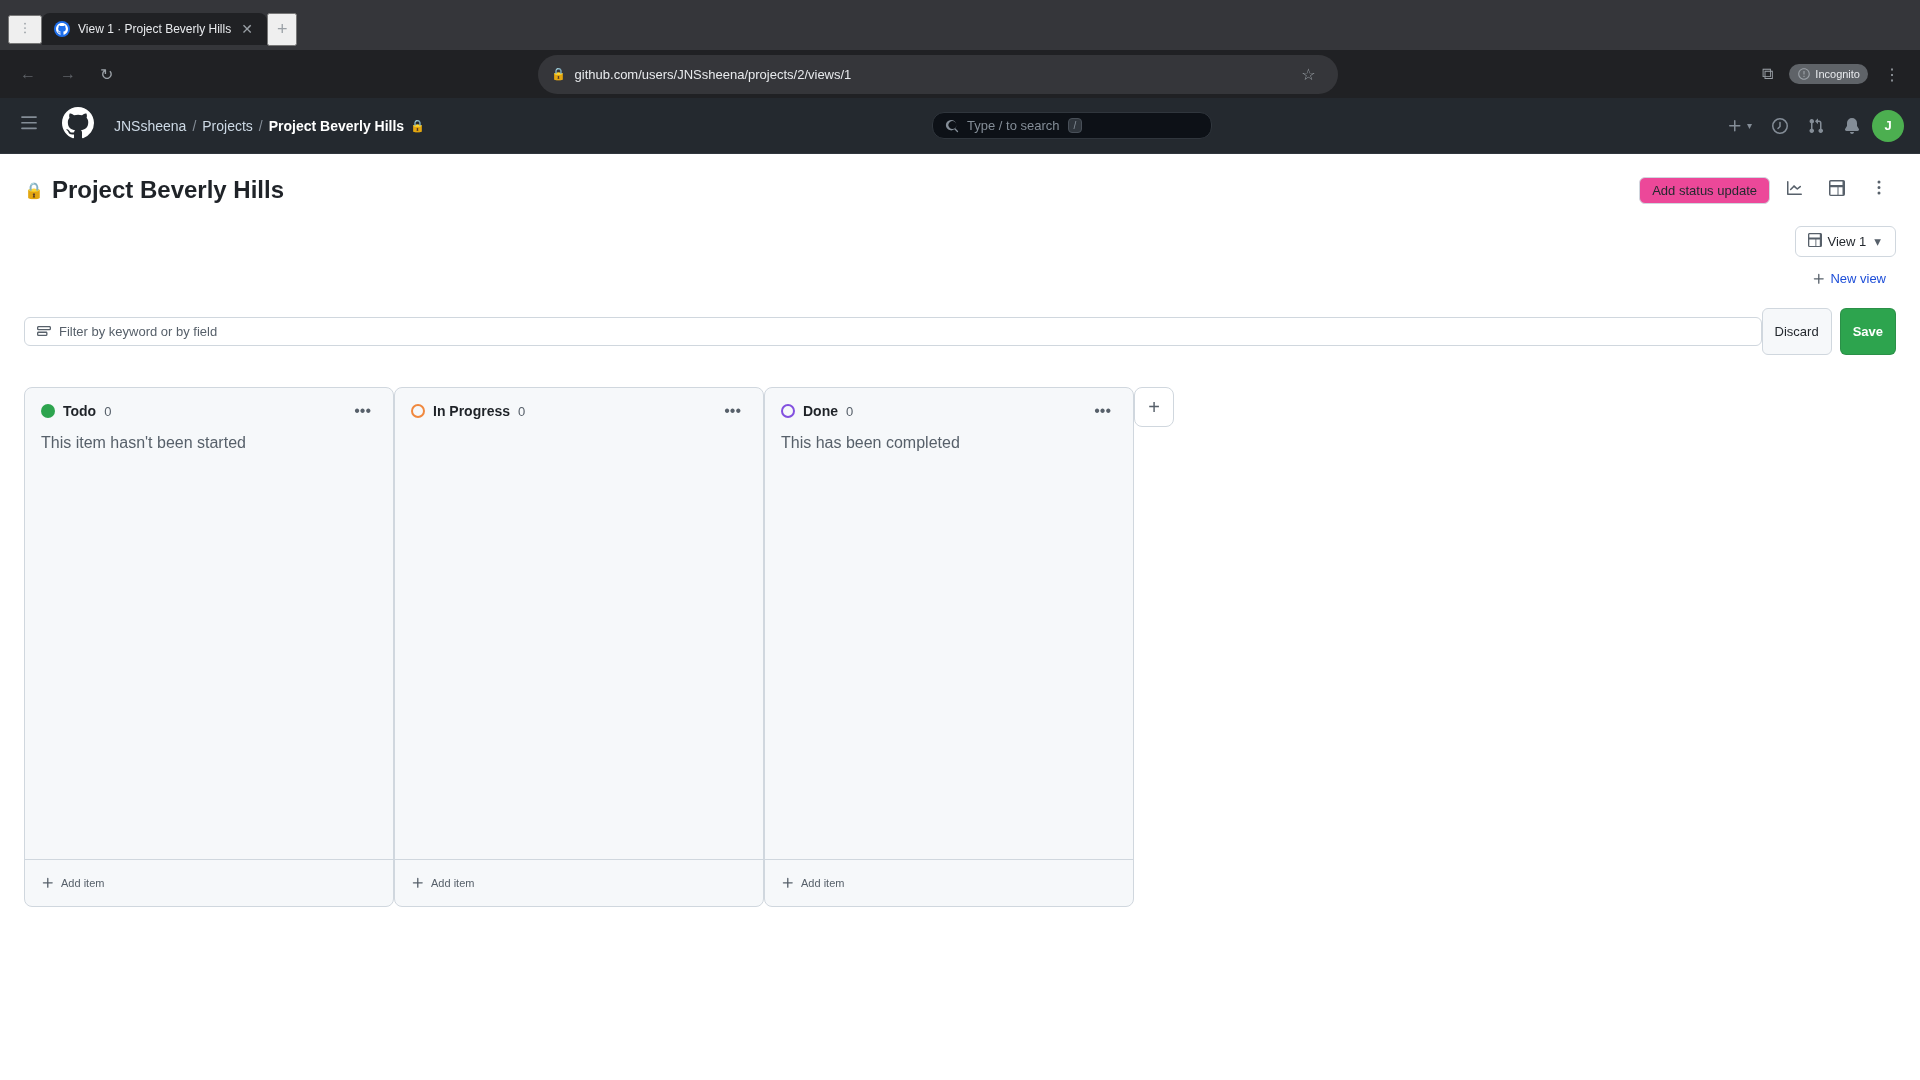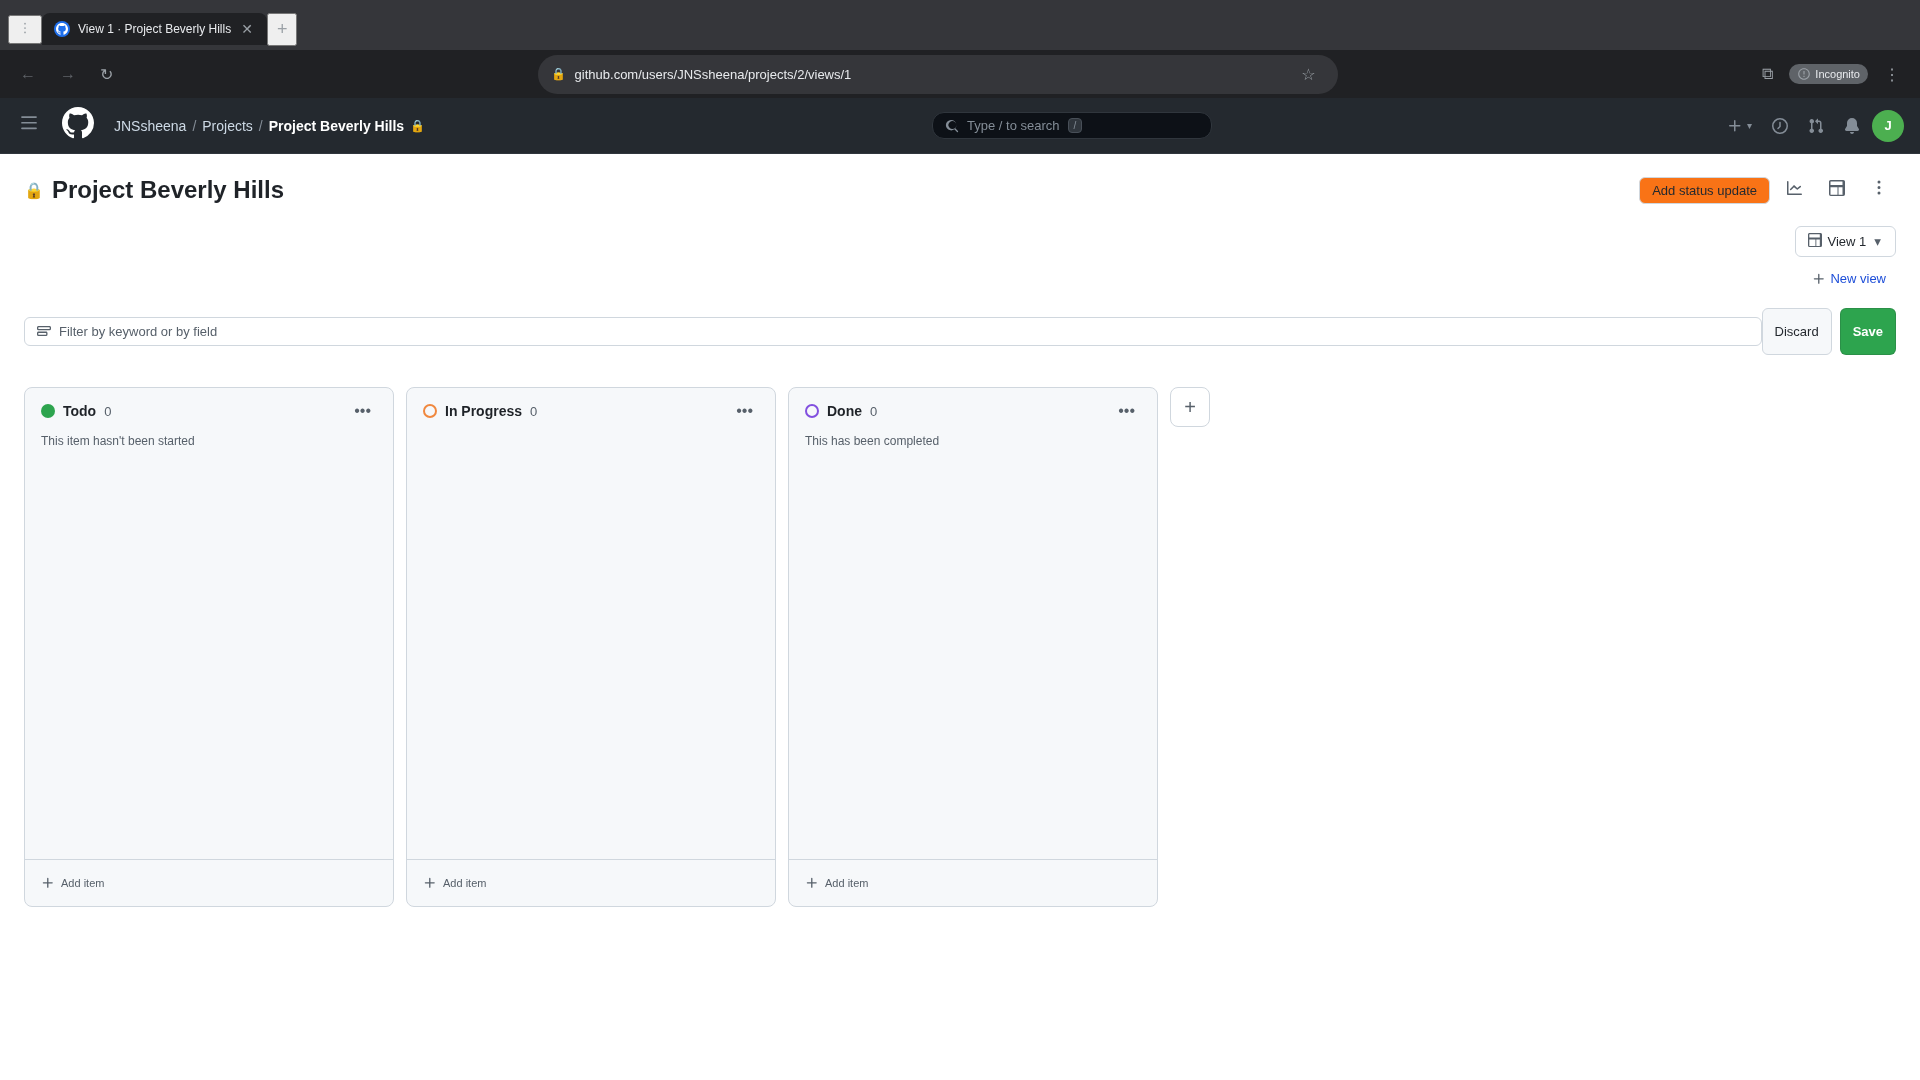--- a/index.html
+++ b/index.html
@@ -48,50 +48,50 @@
 
     
     .page-content { padding: 20px 24px; }
 
     
     .project-header { display: flex; align-items: center; justify-content: space-between; margin-bottom: 20px; }
     .project-title-row { display: flex; align-items: center; gap: 8px; }
     .project-lock { font-size: 16px; color: #57606a; }
     .project-title { font-size: 24px; font-weight: 600; color: #1f2328; }
     .project-header-actions { display: flex; align-items: center; gap: 8px; }
-    .btn-status-update { background: #f97316; border: 1px solid #d0d7de; border-radius: 6px; padding: 5px 12px; font-size: 13px; color: #24292f; cursor: pointer; display: flex; align-items: center; gap: 6px; }
+    .btn-status-update { background: #ec4899; border: 1px solid #d0d7de; border-radius: 6px; padding: 5px 12px; font-size: 13px; color: #24292f; cursor: pointer; display: flex; align-items: center; gap: 6px; }
     .btn-icon { background: none; border: 1px solid transparent; border-radius: 6px; padding: 5px 8px; color: #57606a; cursor: pointer; font-size: 16px; }
 
     
     .views-bar { display: flex; align-items: flex-end; gap: 8px; margin-bottom: 16px; flex-direction: column; }
     .view-tab { display: flex; align-items: center; gap: 6px; padding: 6px 12px; border: 1px solid #d0d7de; border-radius: 6px; background: #f6f8fa; font-size: 13px; color: #24292f; cursor: pointer; }
     .view-tab.active { background: #ffffff; border-color: #d0d7de; }
     .view-tab-icon { font-size: 14px; color: #57606a; }
     .view-tab-dropdown { background: none; border: none; color: #57606a; cursor: pointer; padding: 0 2px; }
     .new-view-btn { display: flex; align-items: center; gap: 4px; padding: 6px 10px; color: #1d4ed8; font-size: 13px; cursor: pointer; border: none; background: none; border-radius: 6px; }
 
     
     .filter-bar { display: flex; align-items: center; gap: 0; margin-bottom: 32px; }
     .filter-input-wrap { flex: 1; display: flex; align-items: center; gap: 8px; border: 1px solid #d0d7de; border-radius: 6px; padding: 6px 12px; background: #ffffff; color: #57606a; font-size: 13px; }
     .filter-actions { display: flex; gap: 8px; }
     .btn-discard { background: #f6f8fa; border: 1px solid #d0d7de; border-radius: 6px; padding: 15px 12px; font-size: 13px; color: #24292f; cursor: pointer; }
     .btn-save { background: #2da44e; border: 1px solid rgba(31,35,40,0.15); border-radius: 6px; padding: 5px 12px; font-size: 13px; color: #ffffff; cursor: pointer; font-weight: 600; }
 
     
-    .board { display: flex; gap: 12px; overflow-x: auto; padding-bottom: 20px; align-items: flex-start; }
+    .board { display: flex; gap: 0; overflow-x: auto; padding-bottom: 20px; align-items: flex-start; }
     .board-column { background: #f6f8fa; border-radius: 8px; border: 1px solid #d0d7de; width: 370px; min-width: 370px; display: flex; flex-direction: column; min-height: 520px; }
     .column-header { display: flex; align-items: center; gap: 8px; padding: 12px 16px; }
     .status-dot { width: 14px; height: 14px; border-radius: 50%; flex-shrink: 0; }
     .status-dot.todo { background: #2da44e; }
     .status-dot.in-progress { background: #f0883e; border: 2px solid #f0883e; background: none; border: 2px solid #f0883e; }
     .status-dot.done { background: none; border: 2px solid #8250df; }
     .column-title { font-weight: 600; font-size: 14px; color: #1f2328; }
     .column-count { color: #57606a; font-size: 13px; }
     .column-menu { margin-left: auto; background: none; border: none; color: #57606a; cursor: pointer; font-size: 16px; padding: 2px 6px; border-radius: 4px; }
-    .column-description { padding: 0 16px 12px; color: #57606a; font-size: 12px; }
+    .column-description { padding: 0 16px 12px; color: #57606a; font-size: 16px; }
     .column-body { flex: 1; padding: 8px; }
     .column-footer { padding: 12px 16px; border-top: 1px solid #d0d7de; }
     .add-item-btn { display: flex; align-items: center; gap: 6px; color: #57606a; font-size: 11px; cursor: pointer; background: none; border: none; padding: 4px 0; width: 100%; }
 
     
     .add-column-btn { display: flex; align-items: center; justify-content: center; width: 40px; height: 40px; background: none; border: 1px solid #d0d7de; border-radius: 8px; cursor: pointer; color: #57606a; font-size: 20px; flex-shrink: 0; margin-top: 0; align-self: flex-start; }
   </style>
 </head>
 <body>
 

